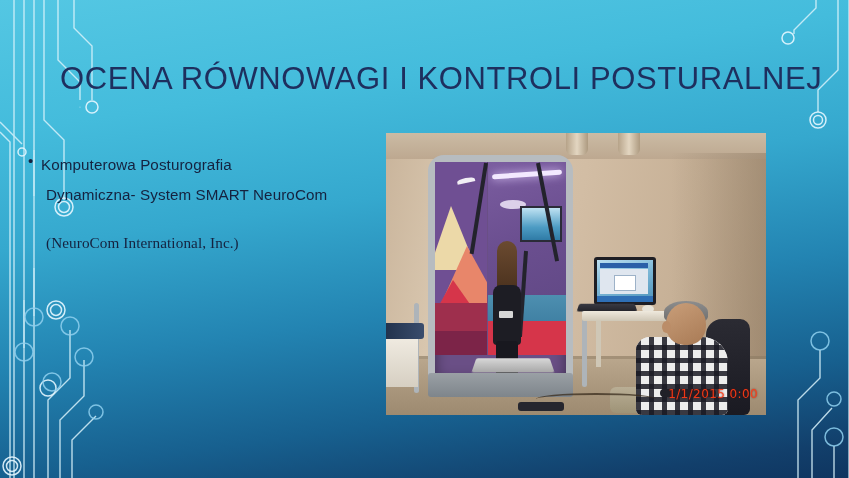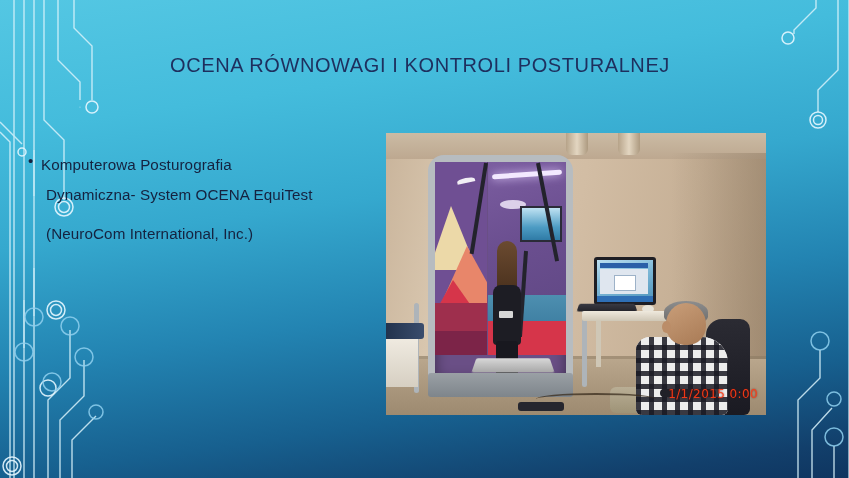--- a/index.html
+++ b/index.html
@@ -14,24 +14,24 @@
 
   
   .circuit{position:absolute;top:0;bottom:0;pointer-events:none;}
   .circuit.left{left:0;width:120px;}
   .circuit.right{right:0;width:95px;}
   .circuit svg{display:block;width:100%;height:100%;}
 
   
   .title{
     position:absolute;
-    left:60px;top:54px;width:720px;
+    left:60px;top:62px;width:720px;
     text-align:center;
     color:#1e2f5e;
-    font-size:20px;
+    font-size:31px;
     font-weight:400;
     letter-spacing:.6px;
     line-height:1.1;
     white-space:nowrap;
   }
 
   
   .body-block{
     position:absolute;
     left:28px;top:150px;width:350px;
@@ -50,21 +50,21 @@
     letter-spacing:.1px;
     text-align:center;
   }
   .sub-line{
     font-size:15.2px;
     line-height:30px;
     margin-left:13px;
     padding-left:5px;
     letter-spacing:.1px;
   }
-  .sub-line.gap{margin-top:9px;}
+  .sub-line.gap{margin-top:18px;font-family:Liberation Serif, serif;}
 
   
   .photo{
     position:absolute;
     left:386px;top:133px;
     width:380px;height:282px;
     overflow:hidden;
     background:#b9a186;
   }
   .photo .room{
@@ -284,21 +284,21 @@
     </svg>
   </div>
 
   <div class="title">OCENA RÓWNOWAGI I KONTROLI POSTURALNEJ</div>
 
   <div class="body-block">
     <div class="bullet-row">
       <span class="bullet-dot">•</span>
       <span class="bullet-text">Komputerowa Posturografia</span>
     </div>
-    <div class="sub-line">Dynamiczna- System OCENA EquiTest</div>
+    <div class="sub-line">Dynamiczna- System SMART NeuroCom</div>
     <div class="sub-line gap">(NeuroCom International, Inc.)</div>
   </div>
 
   <div class="photo">
     <div class="room"></div>
     <div class="ceiling"></div>
     <div class="ceil-pipe" style="left:180px;"></div>
     <div class="ceil-pipe" style="left:232px;"></div>
     <div class="wall-r"></div>
     <div class="baseboard"></div>

